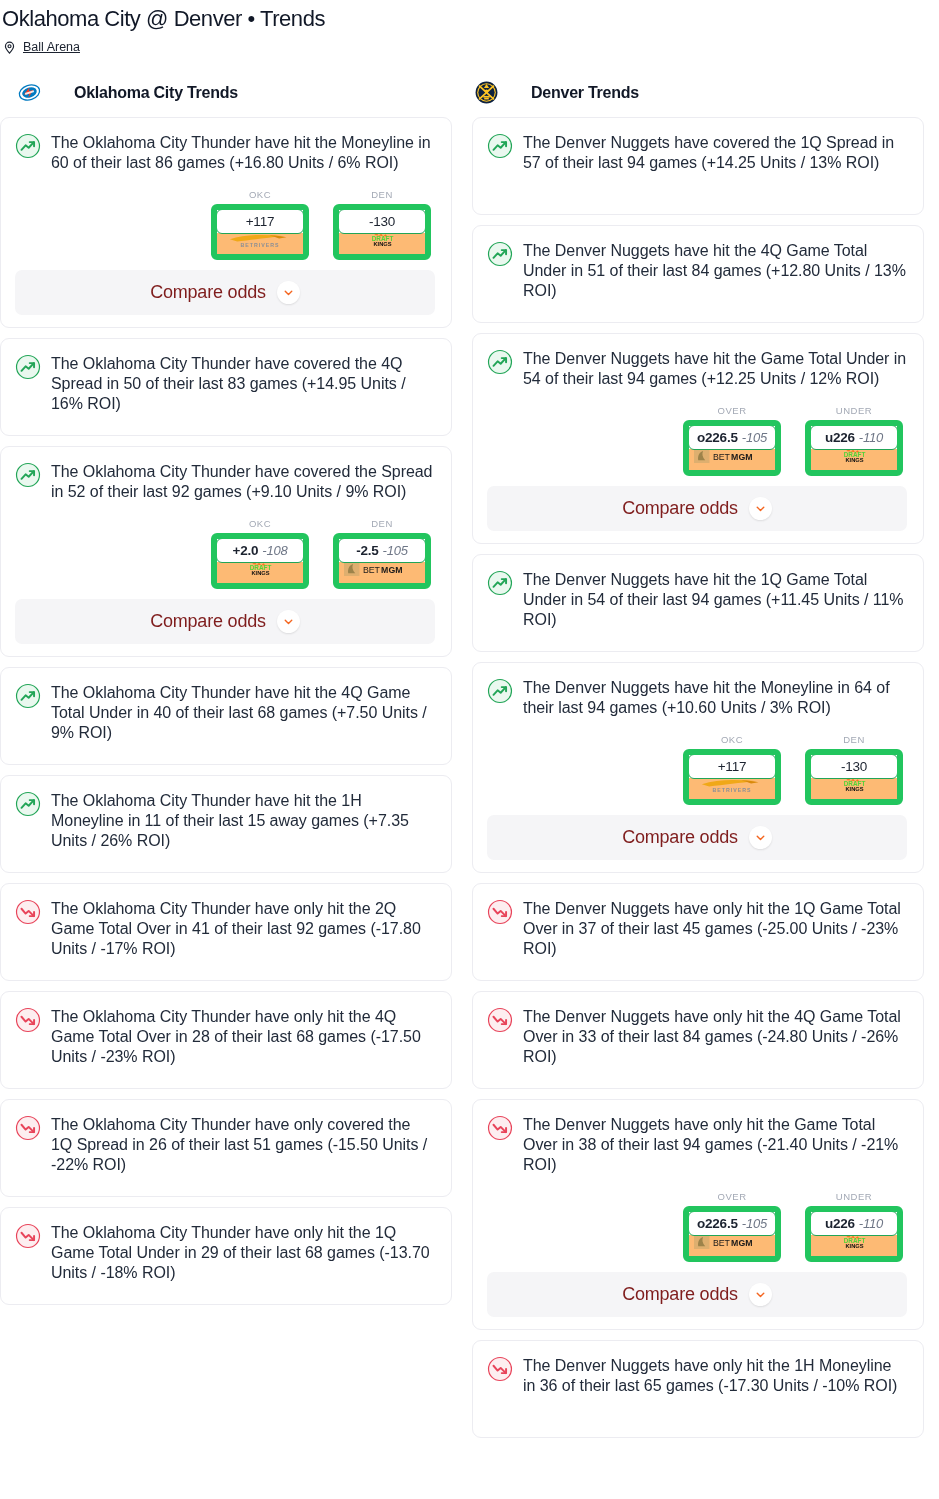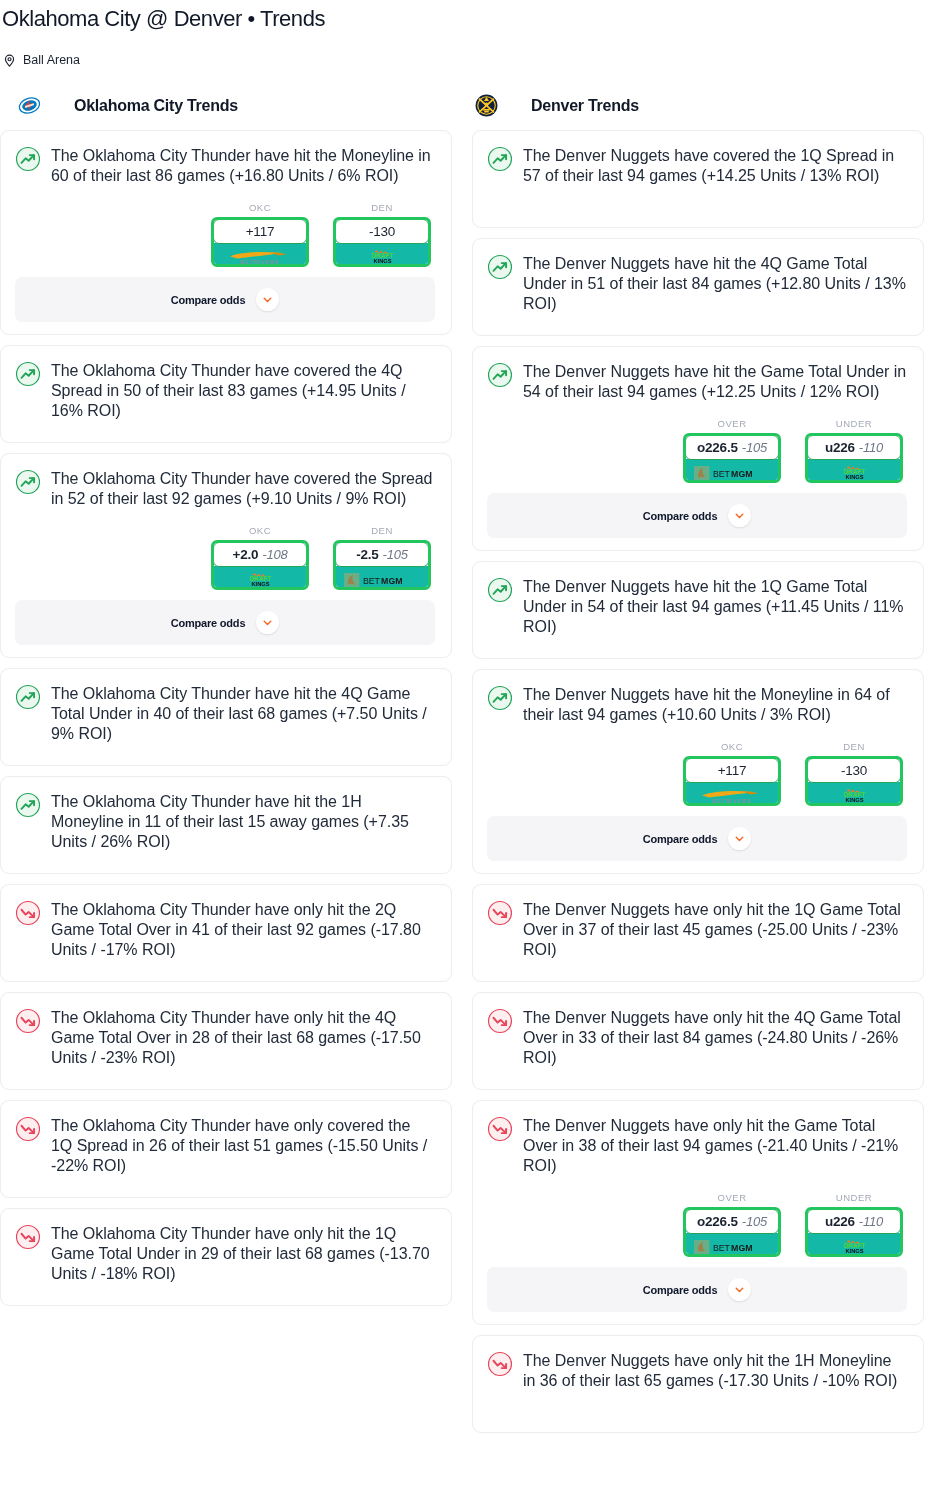--- a/index.html
+++ b/index.html
@@ -20,21 +20,22 @@
     letter-spacing: -0.45px;
     color: #111827;
     padding-left: 2px;
     line-height: 30px;
   }
   .venue-row {
     display: flex;
     align-items: center;
     gap: 6px;
     padding-left: 2px;
-    margin-top: 18px;
+    margin-top: 5px;
+    text-decoration: underline;
   }
   .venue-row .pin { display: block; width: 15px; height: 15px; flex: 0 0 15px; }
   .venue-name { font-size: 12.5px; color: #1c2330; line-height: 16px; }
 
   
   .columns {
     display: flex;
     gap: 20px;
     margin-top: 26px;
     align-items: flex-start;
@@ -84,21 +85,21 @@
   .odds-col { width: 98px; }
   .odds-label {
     text-align: center;
     font-size: 9.5px;
     letter-spacing: 0.55px;
     color: #a3a9b5;
     margin-bottom: 4px;
     font-weight: 400;
   }
   .odds-box {
-    border: 3px solid #22c55e;
+    border: 6px solid #22c55e;
     border-radius: 6px;
     overflow: hidden;
     background: #fff;
   }
   .odds-value {
     border: 1px solid #22a557;
     border-radius: 6px;
     background: #ffffff;
     height: 25px;
     display: flex;
@@ -108,39 +109,39 @@
     margin: -1px;
     position: relative;
     z-index: 2;
   }
   .odds-value .main { font-size: 13.5px; font-weight: 600; color: #1c2330; letter-spacing: -0.2px; }
   .odds-value .sub  { font-size: 13px; font-weight: 400; color: #6f7787; letter-spacing: -0.2px; font-style: italic; }
   .odds-value .single { font-size: 13.5px; font-weight: 400; color: #1c2330; letter-spacing: -0.2px; }
   .odds-book {
     height: 21px;
     display: flex;
-    align-items: flex-end;
+    align-items: flex-start;
     justify-content: center;
-    background: #14b8a6;
+    background: #fdba74;
   }
   .book-logo { height: 14px; display: block; }
 
   
   .compare-odds {
     margin-top: 10px;
     background: #f5f5f7;
     border-radius: 7px;
     height: 45px;
     display: flex;
     align-items: center;
     justify-content: center;
     gap: 11px;
     cursor: pointer;
   }
-  .compare-label { font-size: 11px; font-weight: 700; color: #0f172a; letter-spacing: -0.2px; }
+  .compare-label { font-size: 18px; font-weight: 400; color: #7f1d1d; letter-spacing: -0.2px; }
   .chev-circle {
     width: 23px; height: 23px;
     border-radius: 50%;
     background: #ffffff;
     display: flex; align-items: center; justify-content: center;
     box-shadow: 0 1px 2px rgba(0,0,0,0.10);
   }
 </style>
 </head>
 <body>

